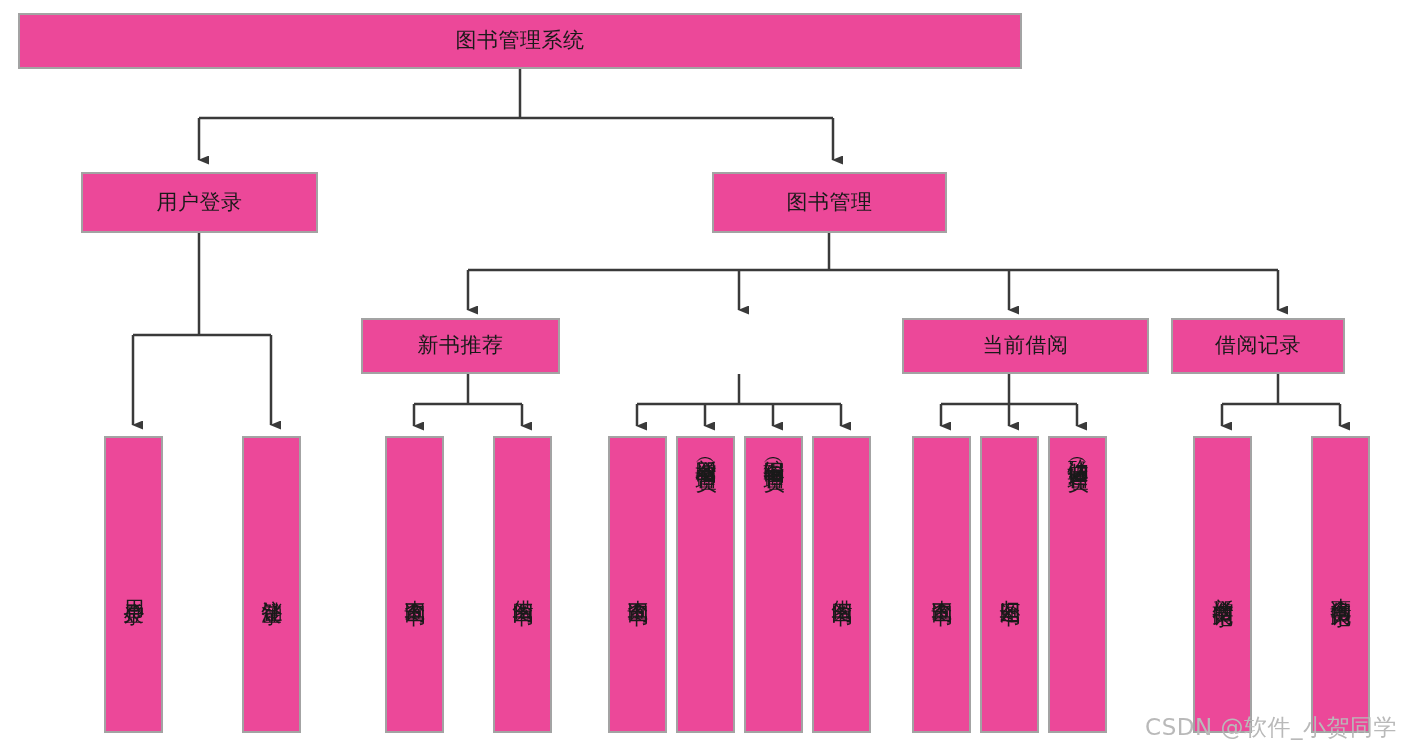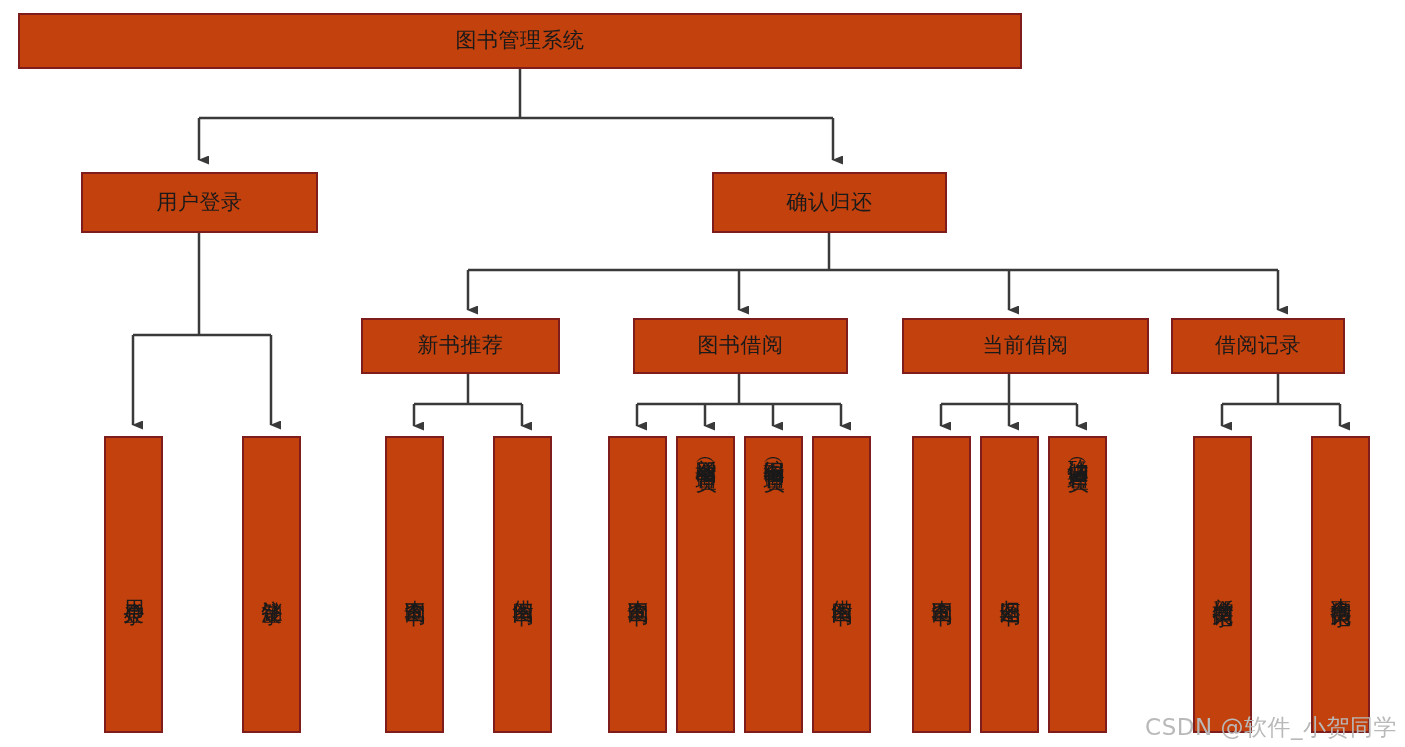--- a/index.html
+++ b/index.html
@@ -13,22 +13,22 @@
   #canvas {
     position: relative;
     width: 1405px;
     height: 747px;
     background: #ffffff;
     overflow: hidden;
   }
   .node {
     position: absolute;
     box-sizing: border-box;
-    background: #c2410c;
-    border: 2px solid #7f1d1d;
+    background: #ec4899;
+    border: 2px solid #a3a3a3;
     display: flex;
     align-items: center;
     justify-content: center;
     text-align: center;
   }
   .node-label-h {
     font-size: 21px;
     color: #1a1a1a;
     line-height: 1.2;
     white-space: nowrap;
@@ -125,28 +125,25 @@
   </svg>
 
   <div class="node" style="left:18px; top:13px; width:1004px; height:56px;">
     <span class="node-label-h">图书管理系统</span>
   </div>
 
   <div class="node" style="left:81px; top:172px; width:237px; height:61px;">
     <span class="node-label-h">用户登录</span>
   </div>
   <div class="node" style="left:712px; top:172px; width:235px; height:61px;">
-    <span class="node-label-h">确认归还</span>
+    <span class="node-label-h">图书管理</span>
   </div>
 
   <div class="node" style="left:361px; top:318px; width:199px; height:56px;">
     <span class="node-label-h">新书推荐</span>
-  </div>
-  <div class="node" style="left:633px; top:318px; width:215px; height:56px;">
-    <span class="node-label-h">图书借阅</span>
   </div>
   <div class="node" style="left:902px; top:318px; width:247px; height:56px;">
     <span class="node-label-h">当前借阅</span>
   </div>
   <div class="node" style="left:1171px; top:318px; width:174px; height:56px;">
     <span class="node-label-h">借阅记录</span>
   </div>
 
   <div class="node node-leaf center" style="left:104px; top:436px; width:59px; height:297px;">
     <span class="node-label-v">用户登录</span>

